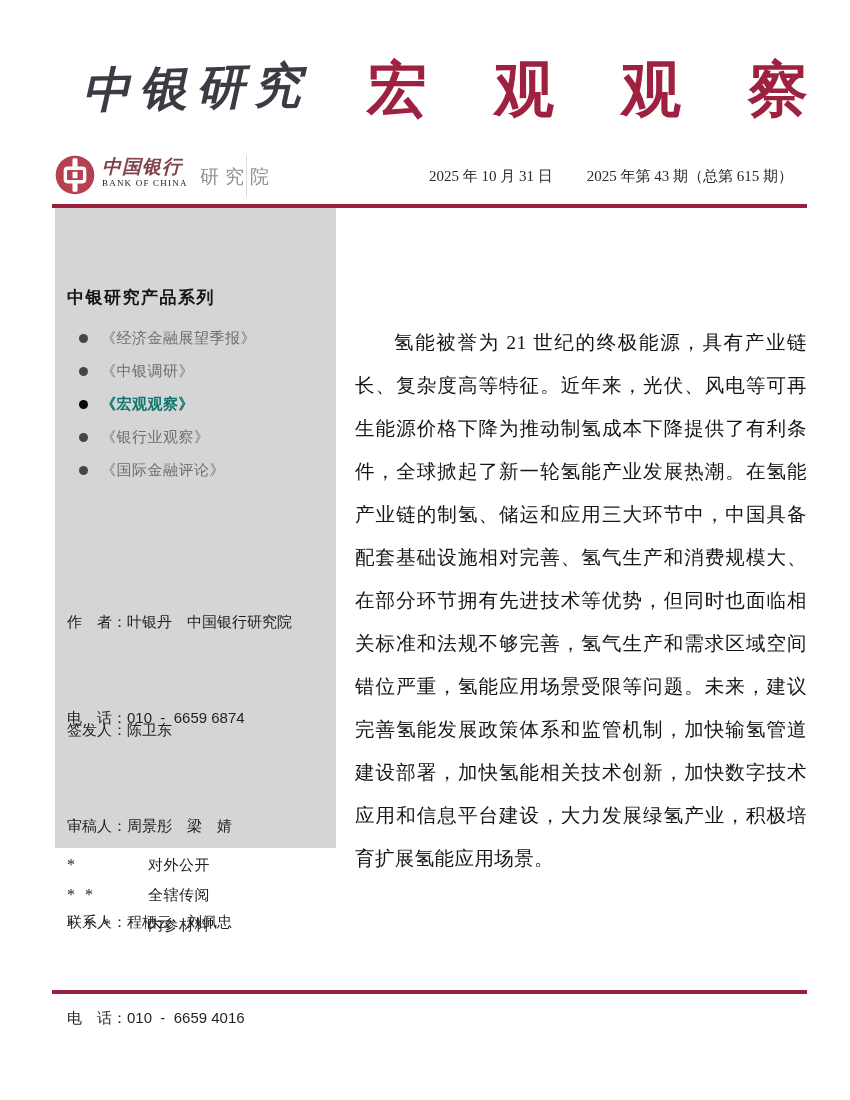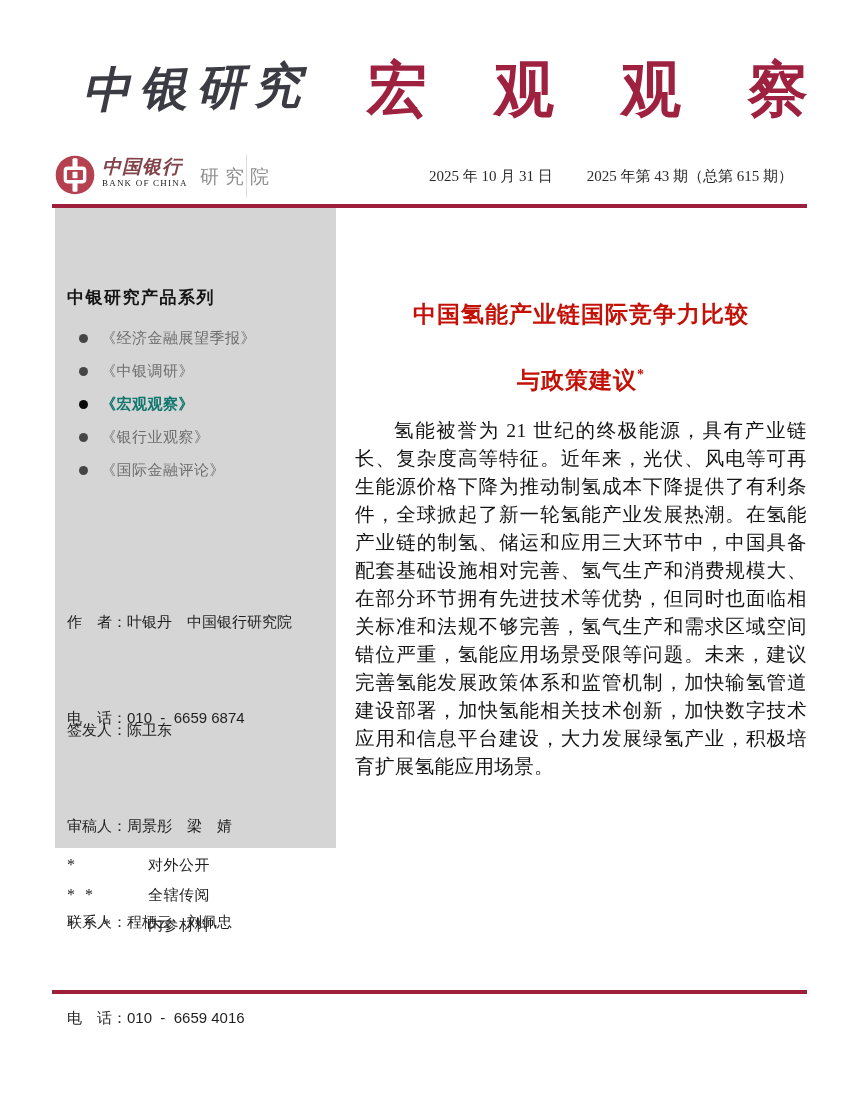--- a/index.html
+++ b/index.html
@@ -80,21 +80,21 @@
   .legend-label{letter-spacing:0.5px;margin-left:19px;}
   
   .main{position:absolute;left:355px;top:300px;width:452px;}
   .article-title{
     text-align:center;font-weight:bold;font-size:23px;color:var(--title-red);
     letter-spacing:1px;line-height:30px;
   }
   .article-title .line2{margin-top:30px;}
   .title-asterisk{font-size:14px;vertical-align:super;}
   .abstract{
-    margin-top:21px;font-size:19.5px;line-height:28px;color:#151515;
+    margin-top:21px;font-size:19.5px;line-height:43px;color:#151515;
     text-align:justify;text-indent:2em;letter-spacing:0.4px;
     font-family:"Liberation Serif","DejaVu Serif",serif;
   }
 </style>
 </head>
 <body>
 
 <div class="page">
 
   <div class="calligraphy">中银研究</div>
@@ -171,22 +171,18 @@
         <span class="legend-label">全辖传阅</span>
       </div>
       <div class="legend-row">
         <span class="legend-stars">* * *</span>
         <span class="legend-label">内参材料</span>
       </div>
     </div>
   </aside>
 
   <main class="main">
-    <div class="article-title">
-      <div class="line1">中国氢能产业链国际竞争力比较</div>
-      <div class="line2"><span>与政策建议</span><sup class="title-asterisk">*</sup></div>
-    </div>
     <p class="abstract">氢能被誉为 21 世纪的终极能源，具有产业链长、复杂度高等特征。近年来，光伏、风电等可再生能源价格下降为推动制氢成本下降提供了有利条件，全球掀起了新一轮氢能产业发展热潮。在氢能产业链的制氢、储运和应用三大环节中，中国具备配套基础设施相对完善、氢气生产和消费规模大、在部分环节拥有先进技术等优势，但同时也面临相关标准和法规不够完善，氢气生产和需求区域空间错位严重，氢能应用场景受限等问题。未来，建议完善氢能发展政策体系和监管机制，加快输氢管道建设部署，加快氢能相关技术创新，加快数字技术应用和信息平台建设，大力发展绿氢产业，积极培育扩展氢能应用场景。</p>
   </main>
 
   <div class="rule rule-bottom"></div>
 
 </div>
 
 </body></html>

